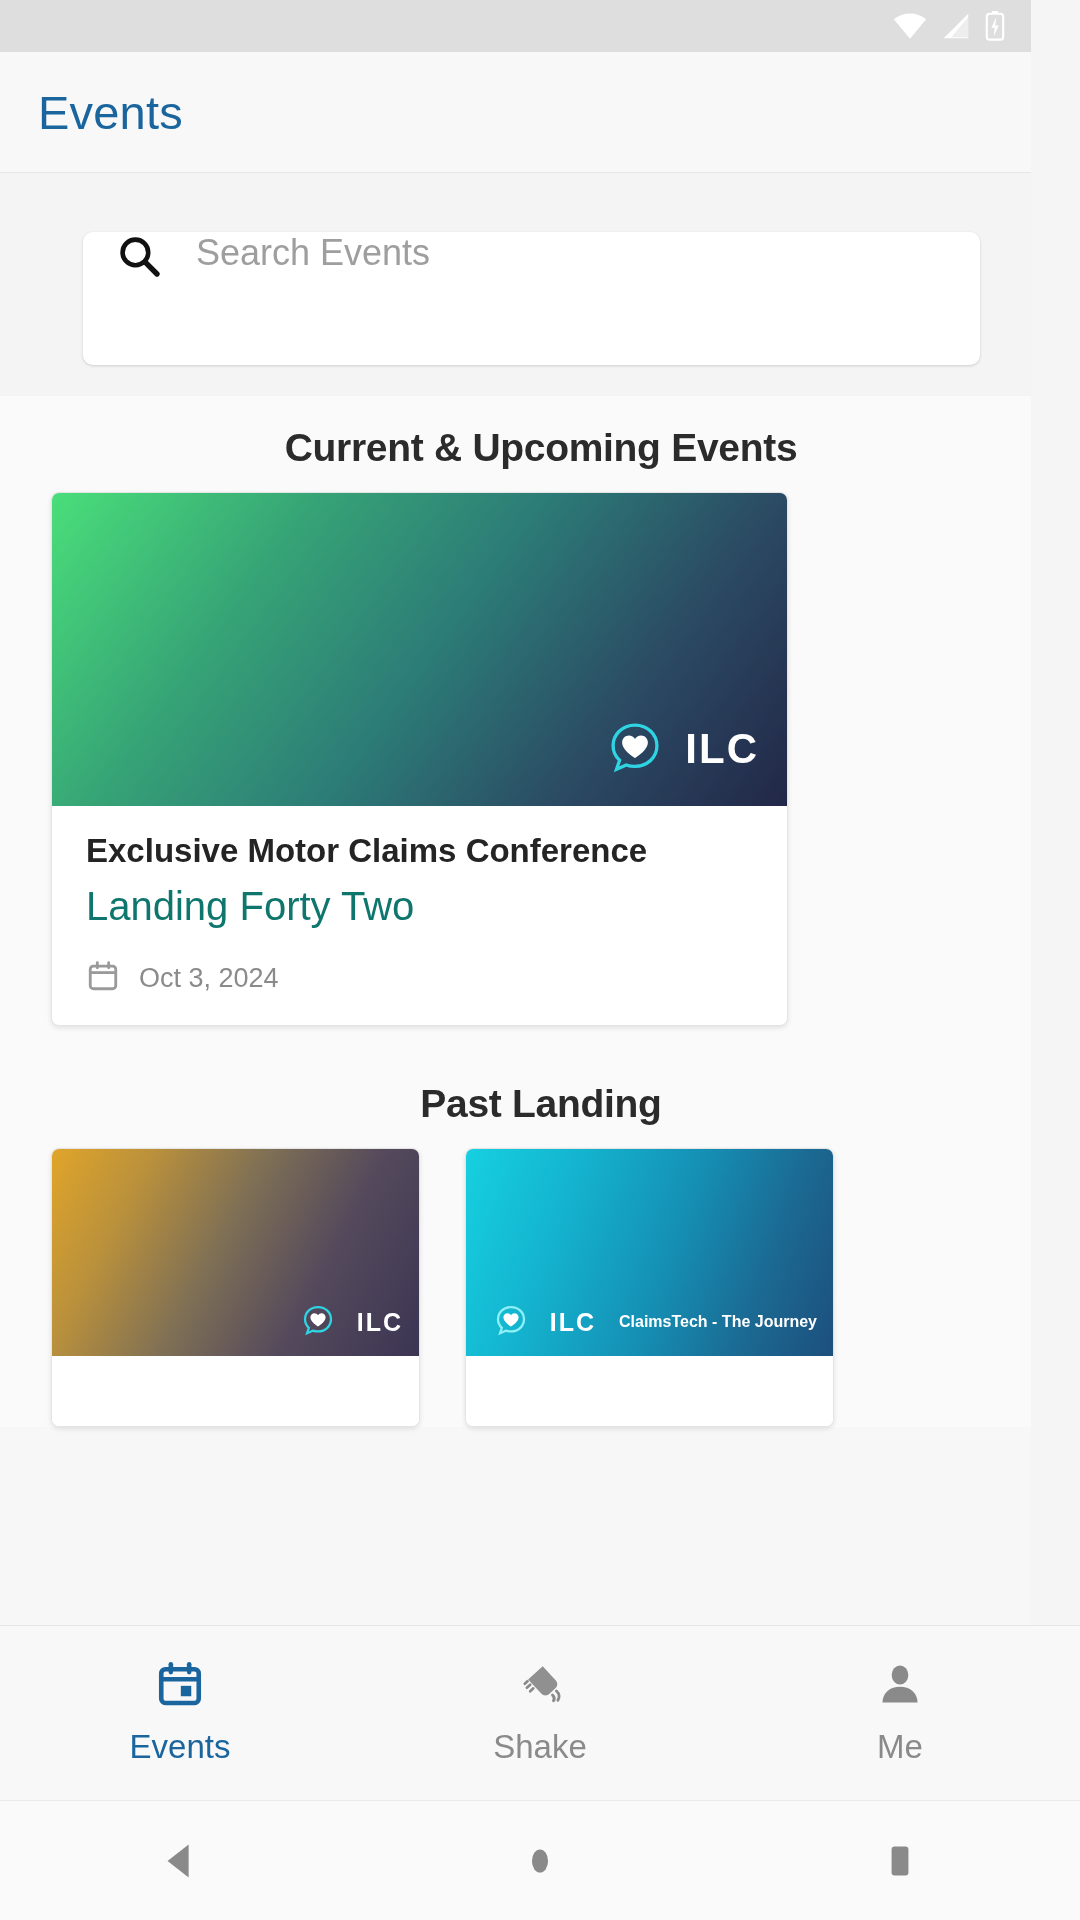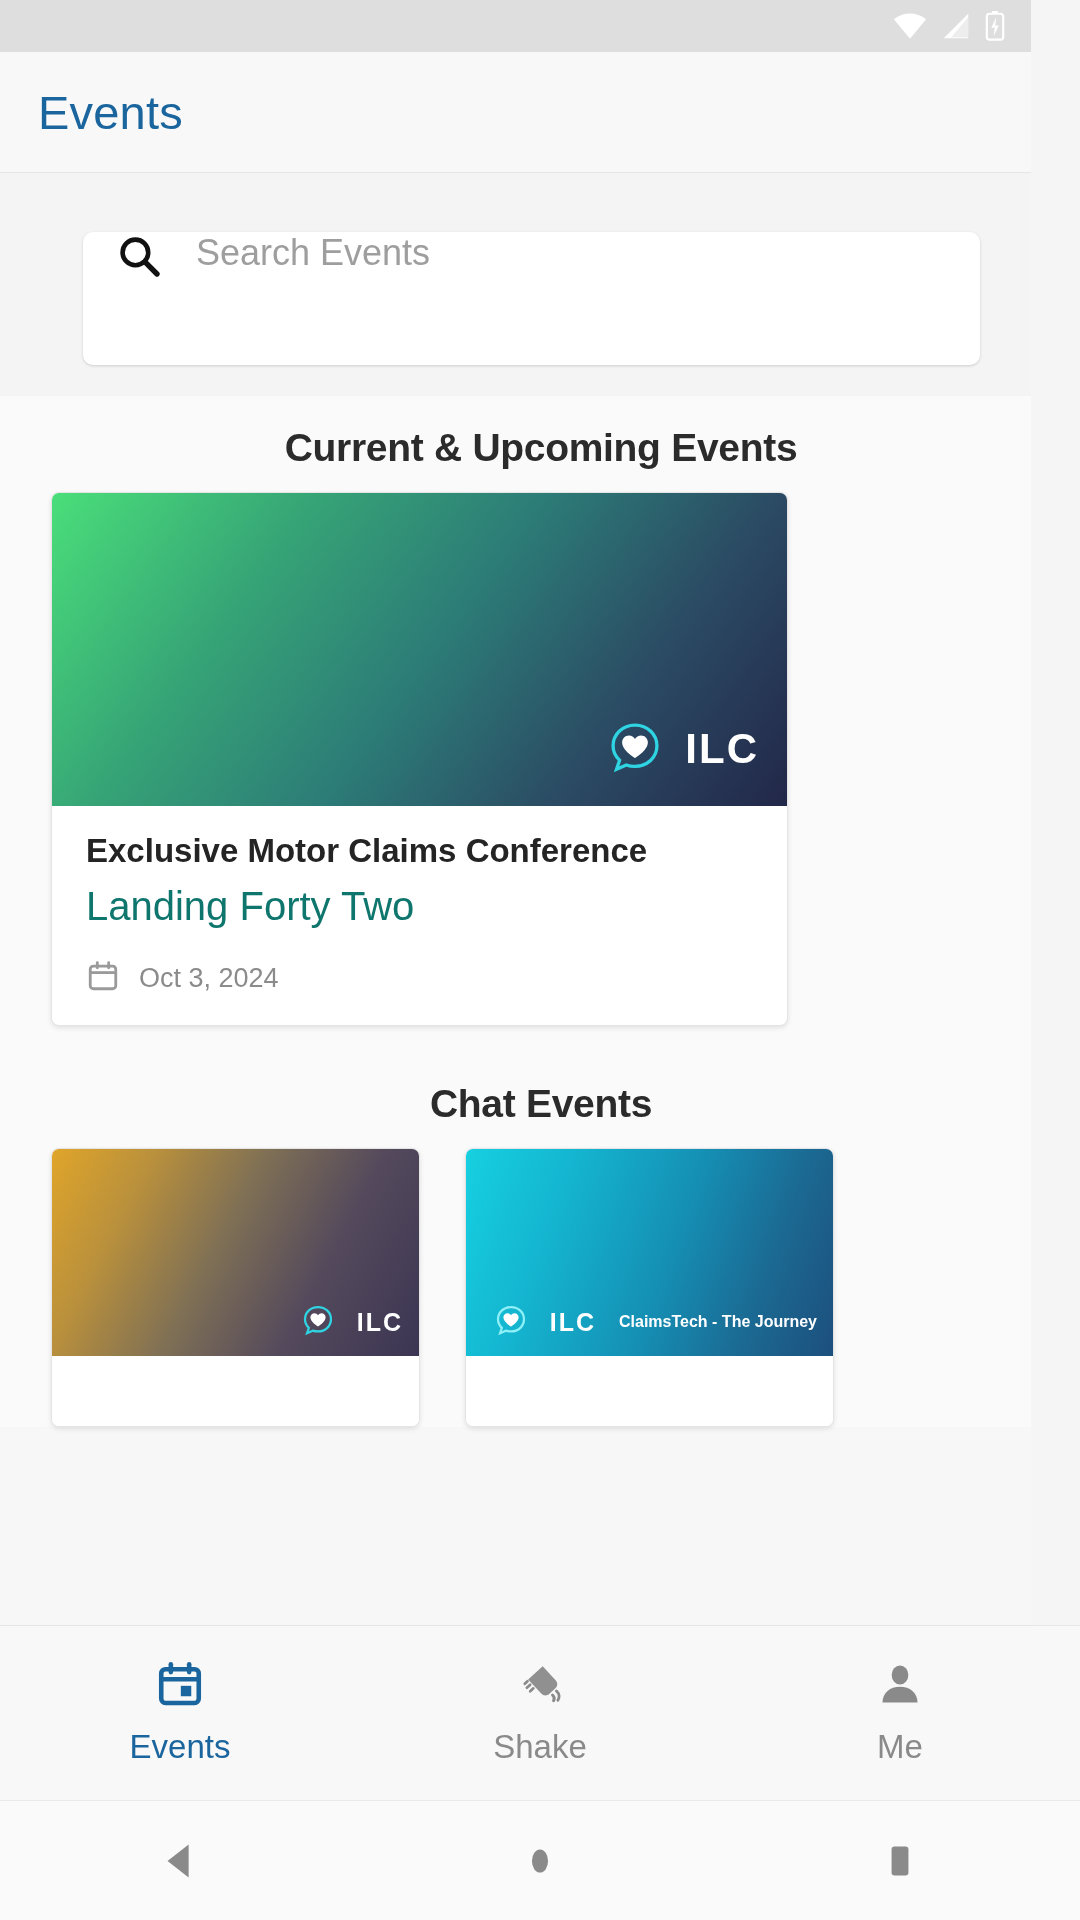--- a/index.html
+++ b/index.html
@@ -180,21 +180,21 @@
               <line x1="3" y1="9.6" x2="21" y2="9.6" stroke="#9a9a9a" stroke-width="2"></line>
               <line x1="8" y1="2.6" x2="8" y2="6.2" stroke="#9a9a9a" stroke-width="2" stroke-linecap="round"></line>
               <line x1="16" y1="2.6" x2="16" y2="6.2" stroke="#9a9a9a" stroke-width="2" stroke-linecap="round"></line>
             </svg>
           </span>
           <span class="big-card-date">Oct 3, 2024</span>
         </div>
       </div>
     </div>
 
-    <div class="section-title" style="padding-top:56px;">Chat Events</div>
+    <div class="section-title" style="padding-top:56px;">Past Landing</div>
 
     <div class="past-row">
 
       <div class="small-card">
         <div class="small-card-img img-gold">
           <div class="logo" style="right:16px; bottom:16px;">
             <span>
               <svg width="32" height="32" viewBox="0 0 34 34">
                 <path d="M17 3.2 C25.1 3.2 30.8 9.2 30.8 16.2 C30.8 23.2 25.1 29.2 17 29.2 C15.0 29.2 13.1 28.9 11.5 28.3 L5.4 31.0 L7.3 25.3 C4.6 22.9 3.2 19.7 3.2 16.2 C3.2 9.2 8.9 3.2 17 3.2 Z" fill="none" stroke="#2fd4e3" stroke-width="2.4"></path>
                 <path fill="#ffffff" d="M17 24.0 C17 24.0 8.9 19.2 8.9 14.2 C8.9 11.6 10.9 9.8 13.2 9.8 C14.8 9.8 16.2 10.7 17 12.0 C17.8 10.7 19.2 9.8 20.8 9.8 C23.1 9.8 25.1 11.6 25.1 14.2 C25.1 19.2 17 24.0 17 24.0 Z"></path>

